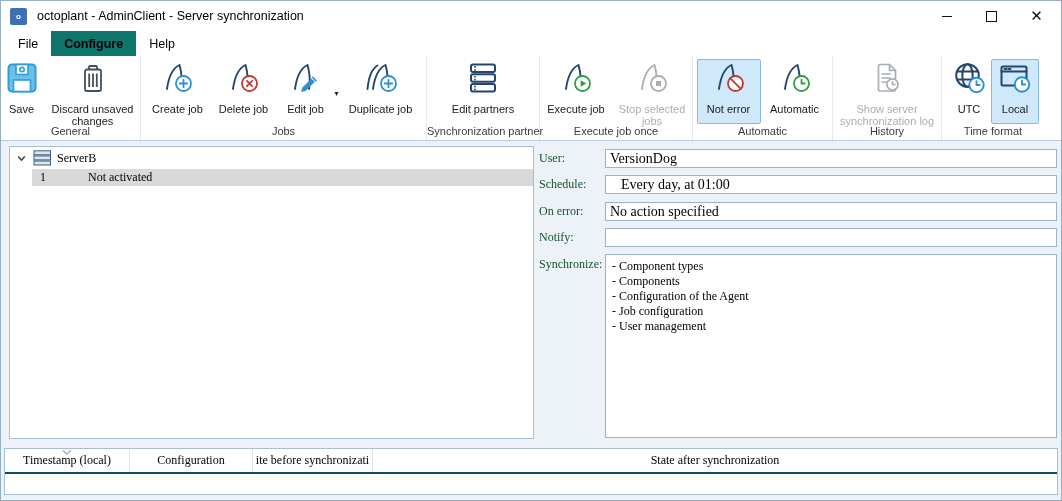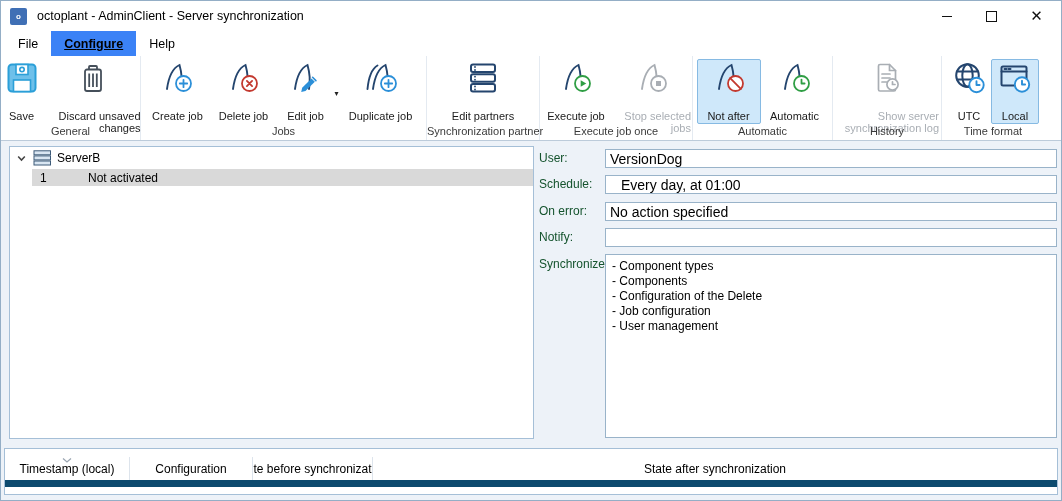--- a/index.html
+++ b/index.html
@@ -11,52 +11,52 @@
             font-size:8px;line-height:17px;text-align:center;font-weight:bold;}
   .title-text{margin-left:10px;font-size:12.5px;color:#000;}
   .winctl{position:absolute;top:0;height:30px;width:45px;display:flex;align-items:center;justify-content:center;cursor:default;}
   .ctl-min{right:92px;}.ctl-max{right:47px;}.ctl-close{right:2px;font-size:15px;color:#111;}
   .minbar{width:10px;border-top:1px solid #111;}
   .maxbox{width:9px;height:9px;border:1px solid #111;}
 
   
   .menubar{position:absolute;top:30px;left:0;right:0;height:25px;background:#fff;display:flex;padding-left:4px;font-size:12.5px;}
   .menu-item{padding:0 13px;display:flex;align-items:center;color:#000;}
-  .menu-item.active{background:#3b82f6;font-weight:bold;text-decoration:underline;}
+  .menu-item.active{background:#0f766e;font-weight:bold;}
 
   
   .ribbon{position:absolute;top:55px;left:0;right:0;height:84px;background:#fff;border-bottom:1px solid #bccbda;display:flex;}
   .rgroup{position:relative;border-right:1px solid #e4eaf1;height:84px;flex:none;}
   .rbuttons{display:flex;justify-content:center;align-items:flex-start;padding-top:3px;}
   .rcaption{position:absolute;bottom:3px;left:0;right:0;text-align:center;font-size:11px;color:#3a3a3a;white-space:nowrap;}
   .rbtn{display:flex;flex-direction:column;align-items:center;height:62px;border:1px solid transparent;border-radius:2px;flex:none;padding-top:1px;box-sizing:content-box;}
   .rbtn svg{width:34px;height:34px;flex:none;}
-  .rbtn .lbl{font-size:11px;line-height:12px;text-align:right;color:#1a1a1a;margin-top:15px;}
+  .rbtn .lbl{font-size:11px;line-height:12px;text-align:center;color:#1a1a1a;margin-top:8px;}
   .rbtn.selected{background:#cfe8fa;border-color:#86bae3;}
   .rbtn.disabled .lbl{color:#a9aeb4;}
   .dd-arrow{margin-top:30px;font-size:8px;color:#222;flex:none;}
 
   
-  .content{position:absolute;top:140px;left:0;right:0;bottom:0;background:#edf2f8;}
+  .content{position:absolute;top:140px;left:0;right:0;bottom:0;background:#edf2f8;font-family:Liberation Serif, serif;}
 
   .tree{position:absolute;left:8px;top:5px;width:525px;height:293px;background:#fff;border:1px solid #a5bfd7;box-sizing:border-box;}
   .tree-row1{display:flex;align-items:center;height:22px;padding-left:6px;font-size:12px;color:#000;}
   .tree-row1 .svr{margin:0 5px 0 6px;}
   .tree-row2{margin-left:22px;height:17px;background:#d9d9d9;display:flex;align-items:center;font-size:12px;color:#000;}
   .tree-row2 .num{padding-left:8px;width:56px;box-sizing:border-box;}
 
   .form-label{position:absolute;left:538px;font-size:12px;color:#14532d;}
   .field{position:absolute;left:604px;width:452px;height:19px;border:1px solid #99b3c9;background:#fff;
          font-size:14px;padding:0 4px;box-sizing:border-box;color:#000;font-family:inherit;}
   .sync-box{position:absolute;left:604px;top:113px;width:452px;height:184px;border:1px solid #99b3c9;background:#fff;
             font-size:12px;padding:4px 6px;box-sizing:border-box;line-height:15px;color:#000;}
 
   
   .grid{position:absolute;left:3px;top:307px;width:1054px;height:47px;background:#fff;border:1px solid #a5bfd7;box-sizing:border-box;}
-  .grid-header{display:flex;height:23px;border-bottom:7px solid #0c4a6e;position:relative;margin-top:8px;}
+  .grid-header{display:flex;height:23px;border-bottom:2px solid #0c4a6e;position:relative;}
   .gh-cell{display:flex;align-items:center;justify-content:center;font-size:12px;color:#000;
            border-right:1px solid #dde4ec;overflow:hidden;white-space:nowrap;flex:none;}
   .gh-1{width:124px;}.gh-2{width:122px;}.gh-3{width:119px;}
   .gh-4{flex:1;border-right:none;}
   .sort-glyph{position:absolute;left:56px;top:0;}
 </style>
 </head>
 <body>
 
 <div class="window">
@@ -193,21 +193,21 @@
     </div>
 
     <div class="rgroup" style="width:139px">
       <div class="rbuttons">
         <div class="rbtn selected" style="width:62px">
           <svg viewBox="0 0 34 34" fill="none" stroke-linecap="round">
             <path d="M7 28 C8.5 17 12 7.5 19.5 4 C21.5 11 22.5 20 21 28" stroke="#24456e" stroke-width="1.9"></path>
             <circle cx="23.5" cy="22.5" r="7.5" fill="#fff" stroke="#c3392f" stroke-width="1.8"></circle>
             <path d="M18.2 17.2 L28.8 27.8" stroke="#c3392f" stroke-width="1.8"></path>
           </svg>
-          <div class="lbl">Not after</div>
+          <div class="lbl">Not error</div>
         </div>
         <div class="rbtn" style="width:66px">
           <svg viewBox="0 0 34 34" fill="none" stroke-linecap="round">
             <path d="M7 28 C8.5 17 12 7.5 19.5 4 C21.5 11 22.5 20 21 28" stroke="#24456e" stroke-width="1.9"></path>
             <circle cx="23.5" cy="22.5" r="7.5" fill="#fff" stroke="#2f9e44" stroke-width="1.8"></circle>
             <path d="M23.5 22.5 V18.6 M23.5 22.5 H26.6" stroke="#2f9e44" stroke-width="1.8"></path>
           </svg>
           <div class="lbl">Automatic</div>
         </div>
       </div>
@@ -289,21 +289,21 @@
     <input class="field" style="top: 34px; padding-left: 15px;" value="Every day, at 01:00">
     <div class="form-label" style="top:63px">On error:</div>
     <input class="field" style="top: 61px;" value="No action specified">
     <div class="form-label" style="top:89px">Notify:</div>
     <input class="field" style="top: 87px;" value="">
 
     <div class="form-label" style="top:116px">Synchronize:</div>
     <div class="sync-box">
       <div>- Component types</div>
       <div>- Components</div>
-      <div>- Configuration of the Delete</div>
+      <div>- Configuration of the Agent</div>
       <div>- Job configuration</div>
       <div>- User management</div>
     </div>
 
     <div class="grid">
       <div class="grid-header">
         <svg class="sort-glyph" width="12" height="7" viewBox="0 0 12 7">
           <path d="M2 1.5 L6 5 L10 1.5" stroke="#9aa5b1" stroke-width="1.2" fill="none"></path>
         </svg>
         <div class="gh-cell gh-1">Timestamp (local)</div>

